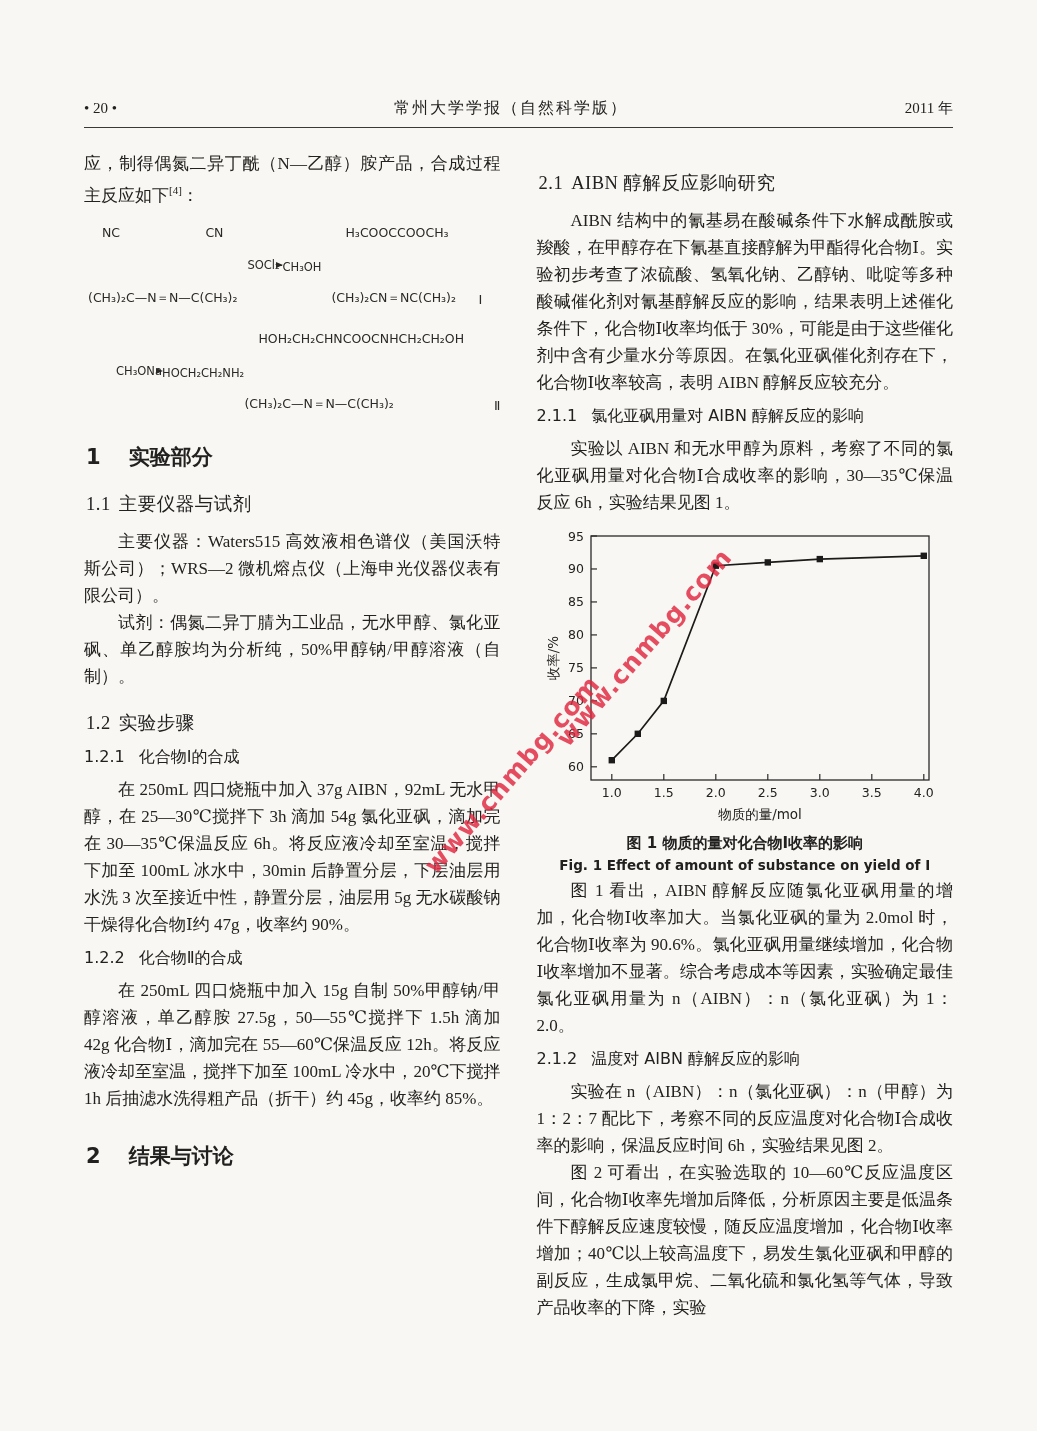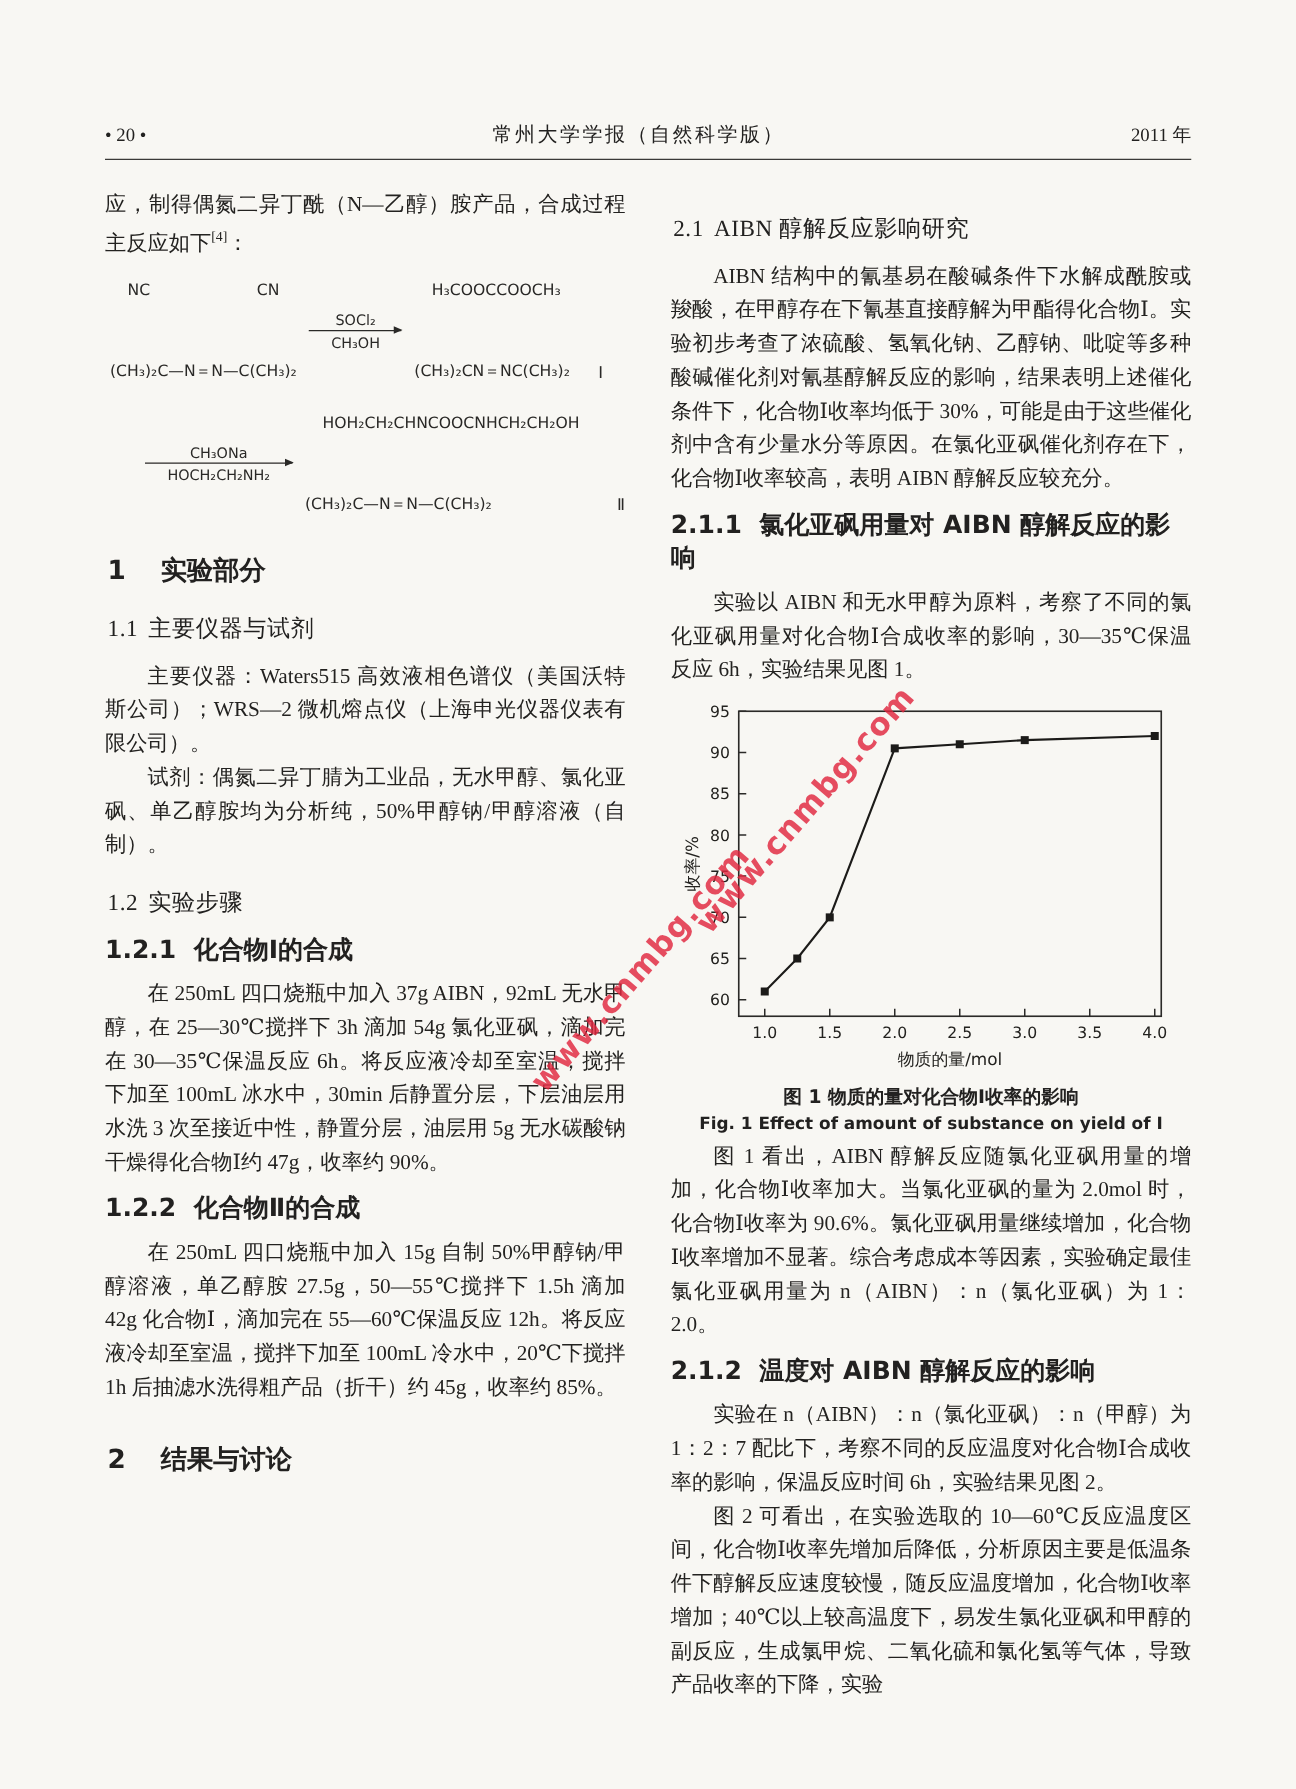--- a/index.html
+++ b/index.html
@@ -15,31 +15,31 @@
   .cols { display:flex; gap:36px; margin-top:22px; }
   .col { flex:1; min-width:0; }
   p.body { font-size:17px; line-height:27px; text-align:justify; text-indent:2em; color:#232220; }
   p.noindent { text-indent:0; }
   sup { font-size:11px; }
 
   .h-major { font-family:"DejaVu Sans","Liberation Sans",sans-serif; font-size:21px; font-weight:bold; margin:30px 0 20px 2px; }
   .h-major .num { margin-right:28px; }
   .h-sub { font-size:18.5px; font-weight:normal; margin:20px 0 12px 2px; letter-spacing:.5px; }
   .h-sub .num { margin-right:8px; }
-  .h-minor { font-family:"DejaVu Sans","Liberation Sans",sans-serif; font-size:20px; font-weight:bold; margin:10px 0 8px; }
+  .h-minor { font-family:"DejaVu Sans","Liberation Sans",sans-serif; font-size:16px; font-weight:normal; margin:10px 0 8px; }
   .h-minor .num { margin-right:14px; }
 
   
   .scheme { margin:16px 0 6px 4px; font-family:"DejaVu Sans","Liberation Sans",sans-serif; font-size:12.5px; color:#2a2927; }
   .eq { display:flex; align-items:center; gap:10px; }
   .eq2 { margin-top:24px; margin-left:28px; }
   .formula { display:flex; flex-direction:column; }
   .f-top { display:flex; justify-content:space-between; padding:0 14px; margin-bottom:2px; }
   .f-main { white-space:nowrap;margin-top:48px; }
-  .rx-arrow { display:flex; flex-direction:column; align-items:center; min-width:74px; font-size:11.5px; }
+  .rx-arrow { display:flex; flex-direction:row; align-items:center; min-width:74px; font-size:11.5px; }
   .rx-arrow.wide { min-width:118px; }
   .rx-top { margin-bottom:1px; }
   .rx-bottom { margin-top:2px; }
   .rx-line { display:block; width:100%; height:0; border-top:1.3px solid #2a2927; position:relative; }
   .rx-line::after { content:""; position:absolute; right:-1px; top:-4px;
     border-left:7px solid #2a2927; border-top:3.5px solid transparent; border-bottom:3.5px solid transparent; }
   .c-label { align-self:flex-end; font-size:13px; margin-left:6px; }
 
   
   .figure { margin:10px 0 4px 0; text-align:center; }

